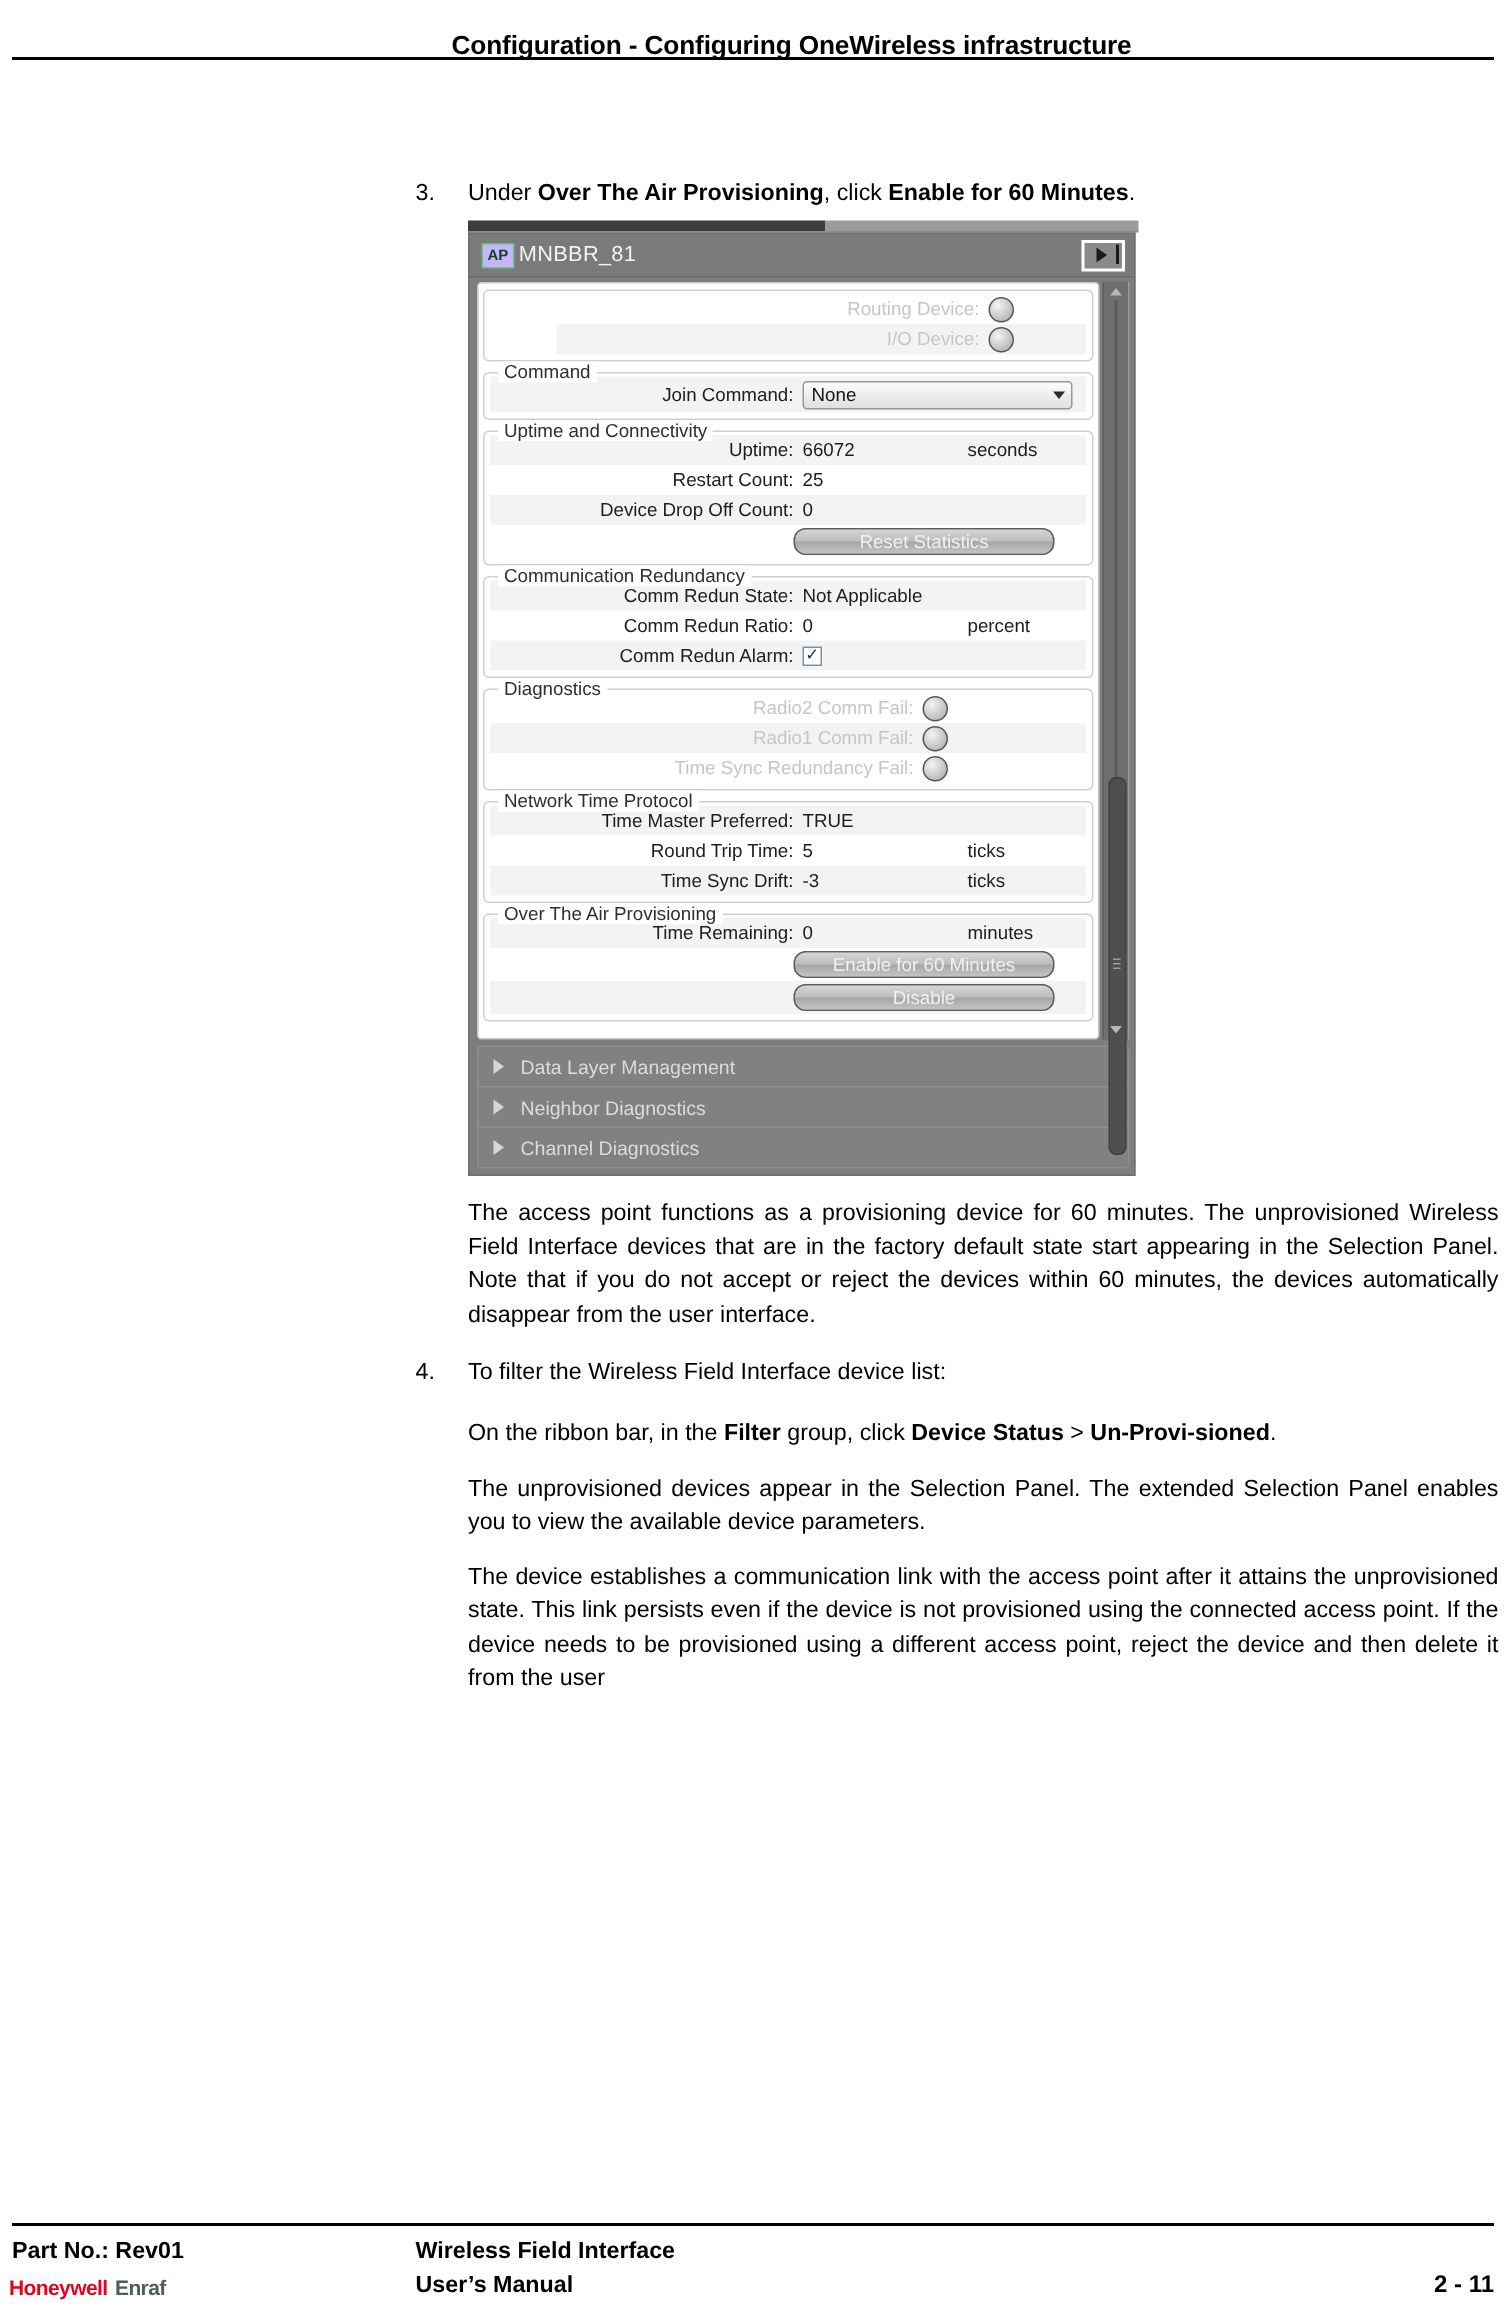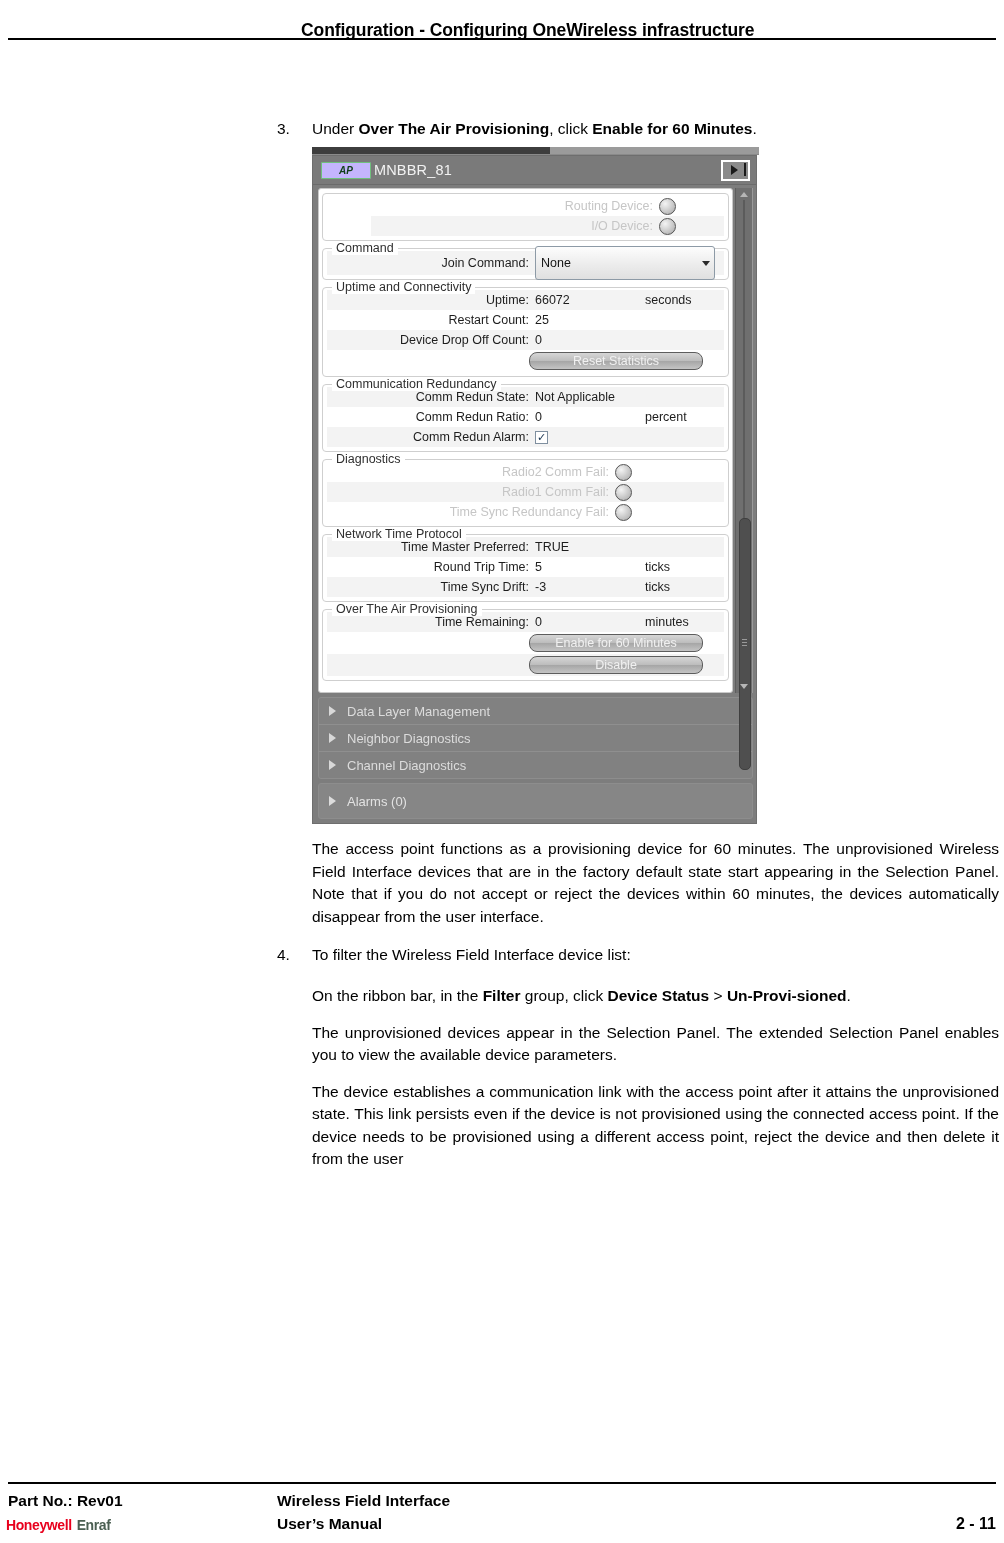--- a/index.html
+++ b/index.html
@@ -114,25 +114,24 @@
     background: #7a7a7a;
     border-bottom: 1px solid #6b6b6b;
   }
   .ap-badge {
     display: inline-block;
     background: #c4b5fd;
     color: #12401b;
     font-size: 10px;
     font-weight: bold;
     line-height: 13px;
-    padding: 1px 17px;
+    padding: 1px 3px;
     border: 1px solid #6fc07c;
     border-radius: 1px;
     margin-right: 3px;
-    font-style: italic;
   }
   .dlg-title-text {
     color: #f2f2f2;
     font-size: 14.5px;
     font-weight: normal;
     letter-spacing: 0.2px;
   }
   .dlg-title-spacer { flex: 1 1 auto; }
   .expand-btn {
     width: 25px;
@@ -301,21 +300,21 @@
     align-items: center;
     justify-content: center;
     font-size: 11px;
     line-height: 11px;
     color: #16314d;
     box-sizing: border-box;
   }
 
   .combo {
     width: 180px;
-    height: 34px;
+    height: 19px;
     background: linear-gradient(to bottom, #fdfdfd 0%, #ececec 55%, #e0e0e0 100%);
     border: 1px solid #8d9aa6;
     border-radius: 3px;
     display: flex;
     align-items: center;
     padding: 0 4px 0 5px;
     font-size: 12.5px;
     color: #141414;
     box-sizing: border-box;
   }
@@ -594,24 +593,20 @@
         <div class="acc">
           <span class="tri"></span>
           <span>Neighbor Diagnostics</span>
         </div>
         <div class="acc">
           <span class="tri"></span>
           <span>Channel Diagnostics</span>
         </div>
       </div>
 
-      <div class="acc-standalone">
-        <span class="tri"></span>
-        <span>Alarms (0)</span>
-      </div>
 
     </div>
   </div>
 
   <div class="para">The access point functions as a provisioning device for 60 minutes. The unprovisioned Wireless Field Interface devices that are in the factory default state start appearing in the Selection Panel. Note that if you do not accept or reject the devices within 60 minutes, the devices automatically disappear from the user interface.</div>
 
   <div class="step" style="margin-top:16px;">
     <div class="step-num">4.</div>
     <div class="step-body">To filter the Wireless Field Interface device list:</div>
   </div>

